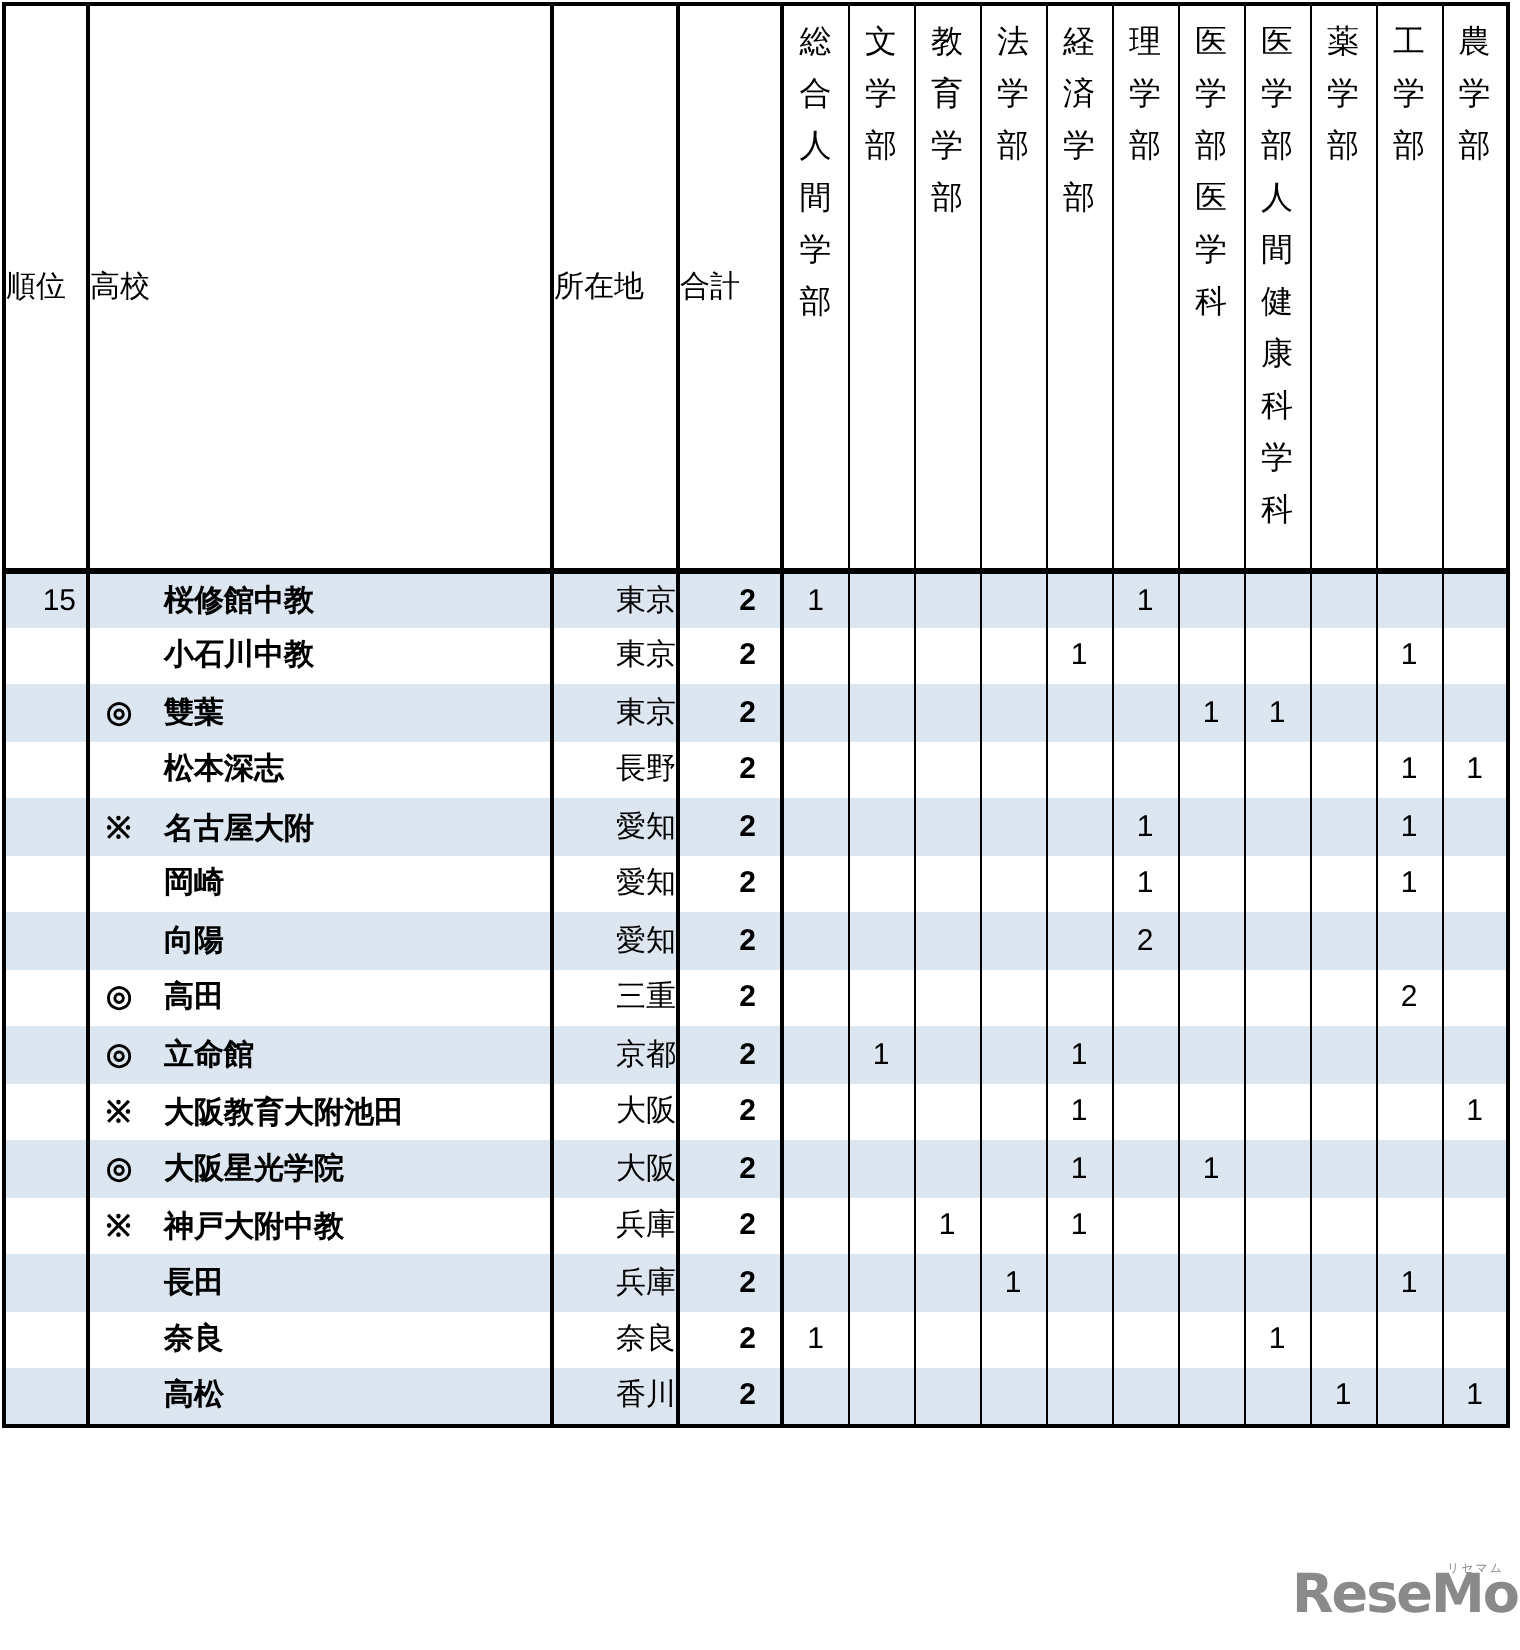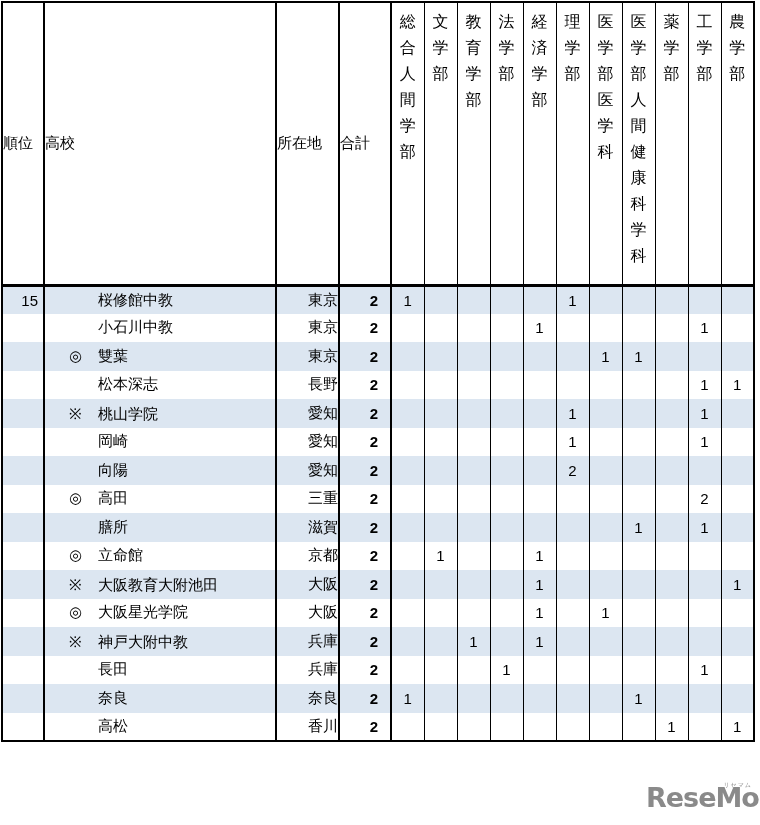--- a/index.html
+++ b/index.html
@@ -26,21 +26,21 @@
     vertical-align:top;padding-top:6px;font-size:16px;line-height:26px;
     white-space:pre-line;text-align:center;
   }
   tbody tr{height:28.5px;}
   tbody tr:nth-child(odd){background:#dce6f1;}
   td{
     border-left:1px solid #000;border-right:1px solid #000;
     font-size:15px;vertical-align:middle;
   }
   td.rank{text-align:right;padding-right:5px;}
-  td.school{text-align:left;padding-left:24px;white-space:nowrap;}
+  td.school{text-align:left;padding-left:8px;white-space:nowrap;font-weight:bold;}
   td.school .mark{display:inline-block;width:29px;font-size:15px;}
   td.loc{text-align:right;}
   td.total{text-align:right;padding-right:12px;font-weight:bold;}
   td.fac{text-align:center;}
   .logo{
     position:absolute;left:646px;top:783px;width:112px;height:34px;
     color:#8a8a8a;font-family:"DejaVu Sans",sans-serif;font-weight:bold;
     font-size:27px;line-height:30px;letter-spacing:-1px;white-space:nowrap;
   }
   .logo-ruby{
@@ -190,21 +190,21 @@
           <td class="fac"></td>
           <td class="fac"></td>
           <td class="fac"></td>
           <td class="fac"></td>
           <td class="fac"></td>
           <td class="fac">1</td>
           <td class="fac">1</td>
         </tr>
         <tr>
     <td class="rank b2r"></td>
-    <td class="school b2r"><span class="mark">※</span><span>桃山学院</span></td>
+    <td class="school b2r"><span class="mark">※</span><span>名古屋大附</span></td>
     <td class="loc b2r">愛知</td>
     <td class="total b2r">2</td>
   <td class="fac"></td>
           <td class="fac"></td>
           <td class="fac"></td>
           <td class="fac"></td>
           <td class="fac"></td>
           <td class="fac">1</td>
           <td class="fac"></td>
           <td class="fac"></td>
@@ -254,37 +254,20 @@
   <td class="fac"></td>
           <td class="fac"></td>
           <td class="fac"></td>
           <td class="fac"></td>
           <td class="fac"></td>
           <td class="fac"></td>
           <td class="fac"></td>
           <td class="fac"></td>
           <td class="fac"></td>
           <td class="fac">2</td>
-          <td class="fac"></td>
-        </tr>
-        <tr>
-    <td class="rank b2r"></td>
-    <td class="school b2r"><span class="mark"></span><span>膳所</span></td>
-    <td class="loc b2r">滋賀</td>
-    <td class="total b2r">2</td>
-  <td class="fac"></td>
-          <td class="fac"></td>
-          <td class="fac"></td>
-          <td class="fac"></td>
-          <td class="fac"></td>
-          <td class="fac"></td>
-          <td class="fac"></td>
-          <td class="fac">1</td>
-          <td class="fac"></td>
-          <td class="fac">1</td>
           <td class="fac"></td>
         </tr>
         <tr>
     <td class="rank b2r"></td>
     <td class="school b2r"><span class="mark">◎</span><span>立命館</span></td>
     <td class="loc b2r">京都</td>
     <td class="total b2r">2</td>
   <td class="fac"></td>
           <td class="fac">1</td>
           <td class="fac"></td>

